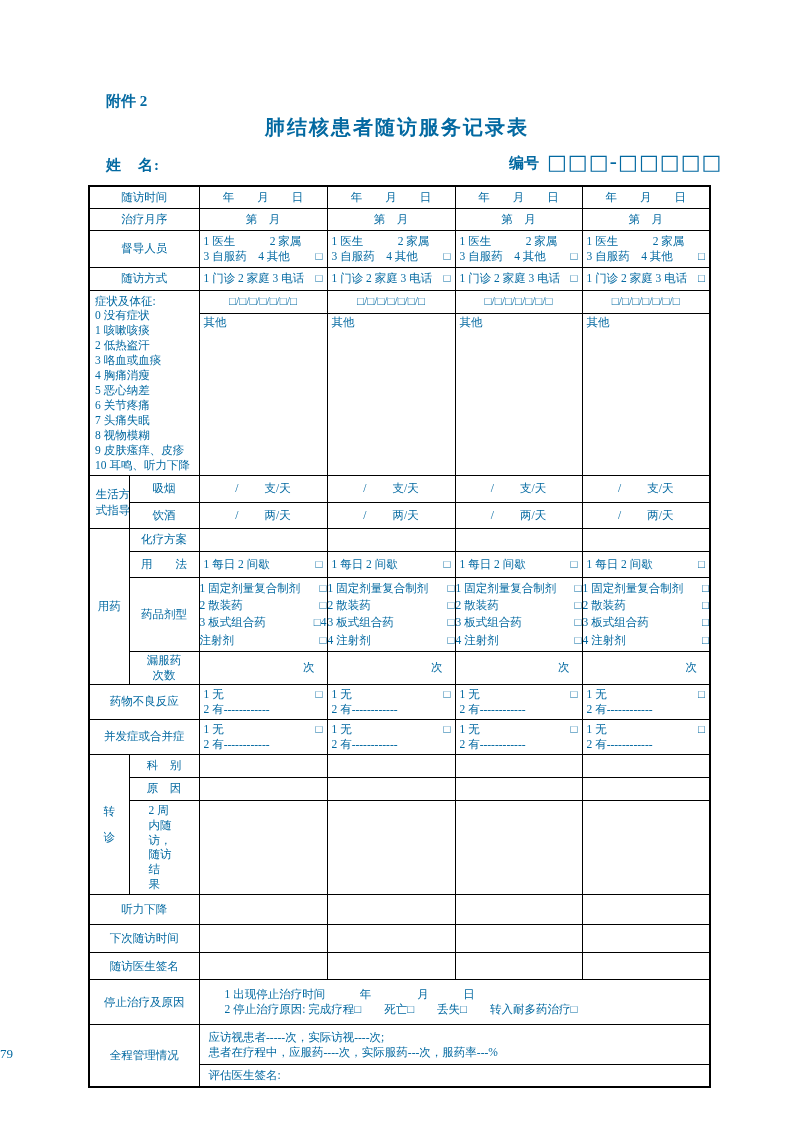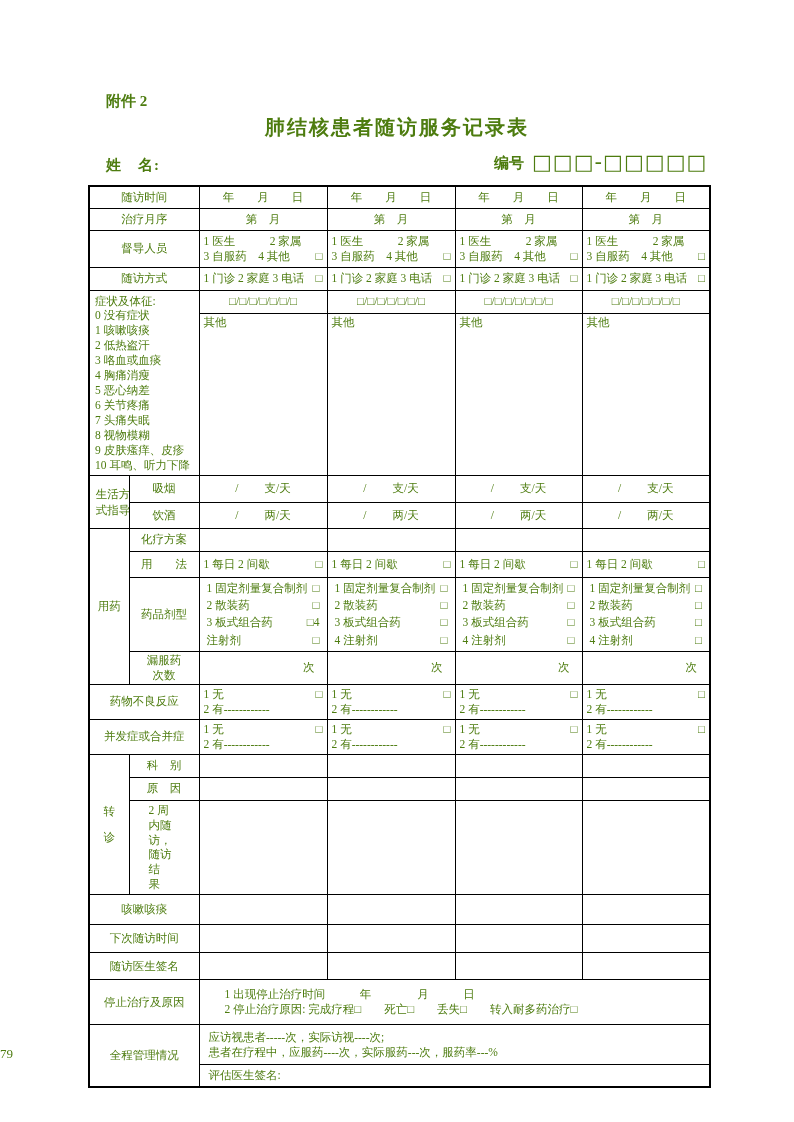--- a/index.html
+++ b/index.html
@@ -1,46 +1,46 @@
 <!DOCTYPE html>
 <html><head>
 <meta charset="utf-8">
 <style>
   * { margin:0; padding:0; box-sizing:border-box; }
   html,body { background:#ffffff; }
   .page {
     position:relative; width:794px; height:1122px; background:#fff;
-    font-family:"Liberation Serif","DejaVu Serif",serif; color:#4d7c0f;
+    font-family:"Liberation Serif","DejaVu Serif",serif; color:#0369a1;
   }
   .attachment { position:absolute; left:106px; top:92px; font-size:15px; font-weight:bold; }
   .title { position:absolute; left:0; top:114px; width:100%; text-align:center;
            font-size:20px; font-weight:bold; letter-spacing:2px; }
   .name-label { position:absolute; left:106px; top:156px; font-size:15px; font-weight:bold; letter-spacing:1px; }
   .code-wrap { position:absolute; left:494px; top:154px; display:flex; align-items:center; gap:8px; }
-  .code-label { font-size:15px; font-weight:bold; }
+  .code-label { font-size:15px; font-weight:bold;margin-left:15px; }
   .code-boxes { font-size:21px; line-height:1; letter-spacing:1px; font-family:"DejaVu Sans",sans-serif; margin-top:-2px; }
 
   table.form { position:absolute; left:88px; top:185px; width:621px;
     border-collapse:collapse; table-layout:fixed; border:2px solid #000; }
   table.form td { border:1px solid #000; font-size:11.5px; line-height:1.3;
     padding:1px 4px; vertical-align:middle; overflow:hidden; }
   .lab { text-align:center; }
   .c   { text-align:center; }
   .vtop{ vertical-align:top !important; }
   .sym { vertical-align:top !important; white-space:pre-line; text-align:left;
          padding:3px 4px 2px 5px !important; line-height:14.4px; }
   .fl  { display:flex; justify-content:space-between; align-items:flex-end; width:100%; }
   .mid { display:flex; justify-content:center; gap:26px; }
   .rt  { text-align:right; padding-right:12px !important; }
   .pre { white-space:pre-line; }
   .lh15 { line-height:1.5; }
   .vspan { display:inline-block; word-break:break-all; }
   .w1 { width:13px; line-height:2.3; }
   .w3 { width:38px; line-height:1.4; }
-  .dcell { padding:2px 7px !important; }
+  .dcell { padding:2px 0 !important; }
   .dcell .fl { line-height:1.5; }
   .stop-cell { padding:3px 25px !important; line-height:1.85; }
   .mg-cell { padding:3px 9px !important; line-height:1.65; }
   .sign-cell { padding:3px 9px !important; }
   .wrap3 { white-space:pre-line; text-align:left; padding:2px 19px !important; line-height:1.35; }
   .page-num { position:absolute; left:0; top:1046px; width:100%; text-align:left; font-size:13px; }
 </style>
 </head>
 <body>
 
@@ -431,21 +431,21 @@
       <td class="wrap3">2 周内随
 访，随访结
 果</td>
       <td></td>
       <td></td>
       <td></td>
       <td></td>
     </tr>
 
     <tr style="height:30px">
-      <td colspan="2" class="lab">咳嗽咳痰</td>
+      <td colspan="2" class="lab">听力下降</td>
       <td></td>
       <td></td>
       <td></td>
       <td></td>
     </tr>
 
     <tr style="height:28px">
       <td colspan="2" class="lab">下次随访时间</td>
       <td></td>
       <td></td>

